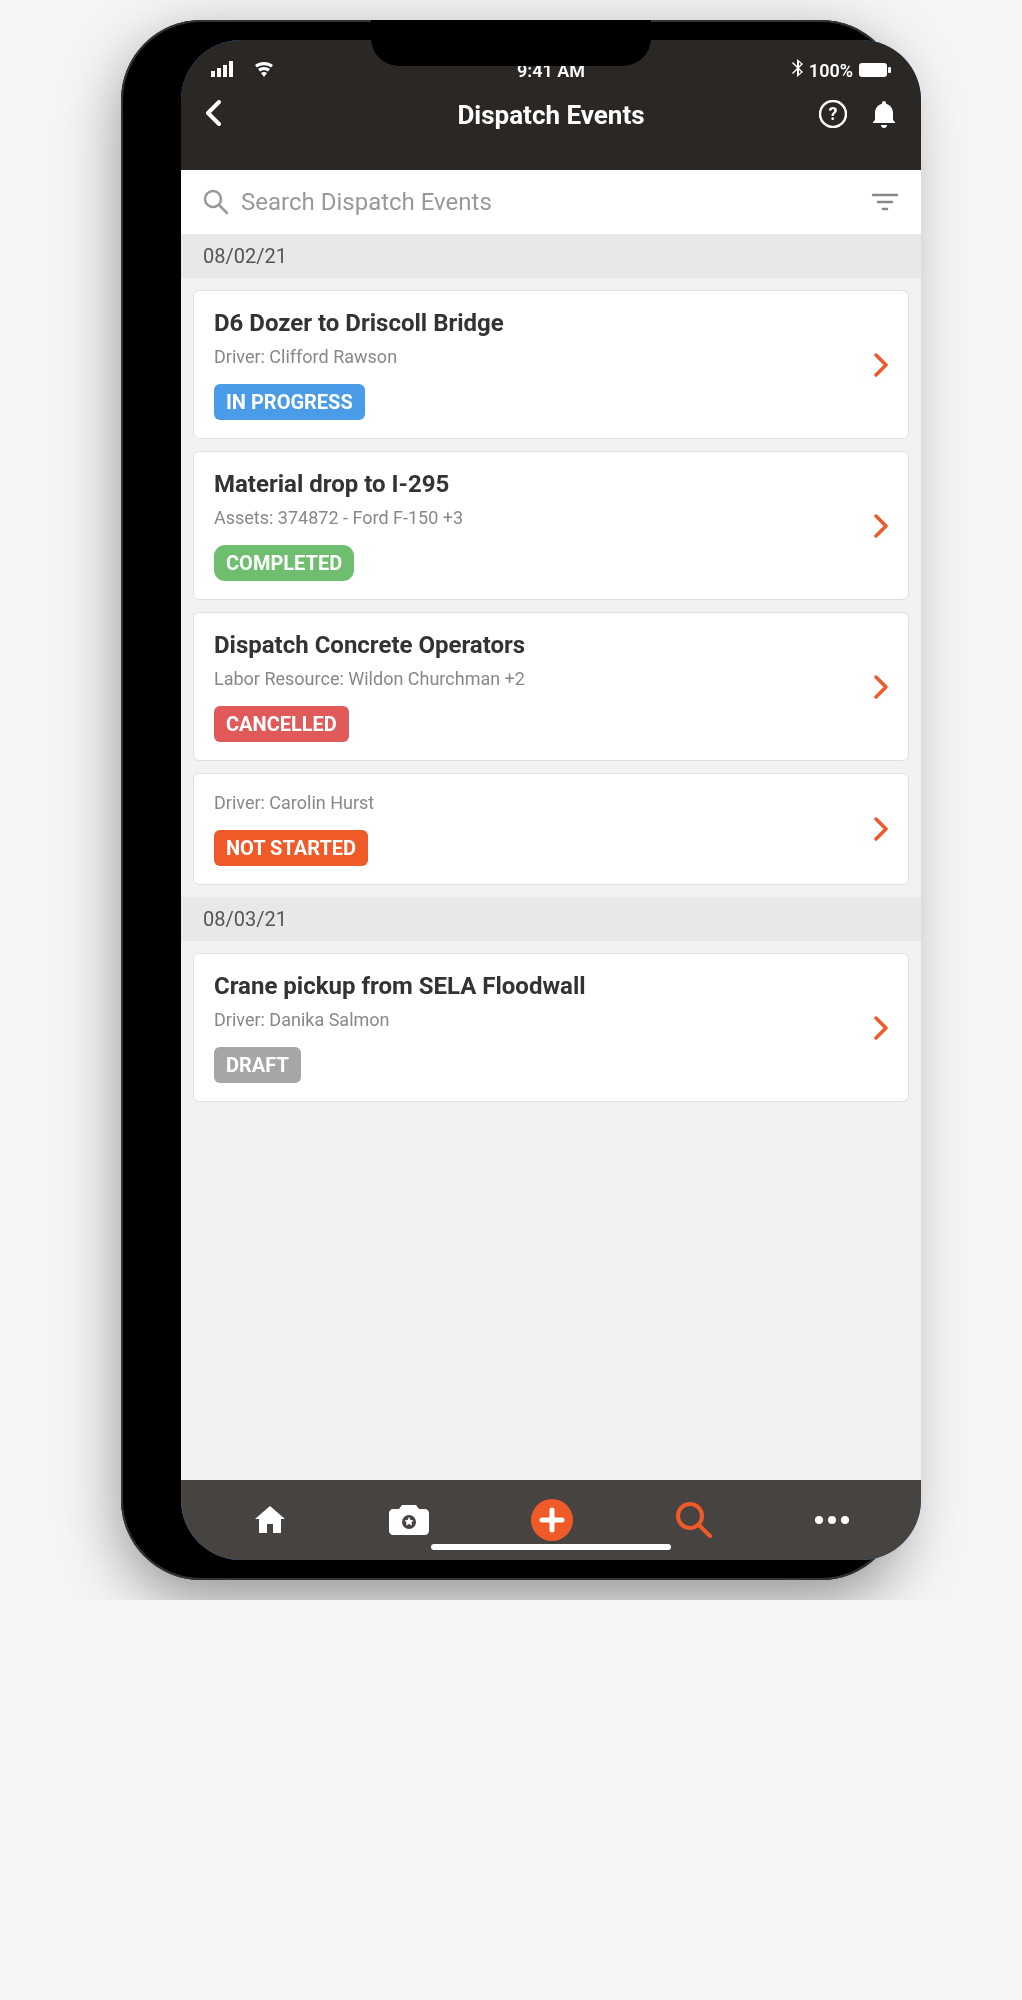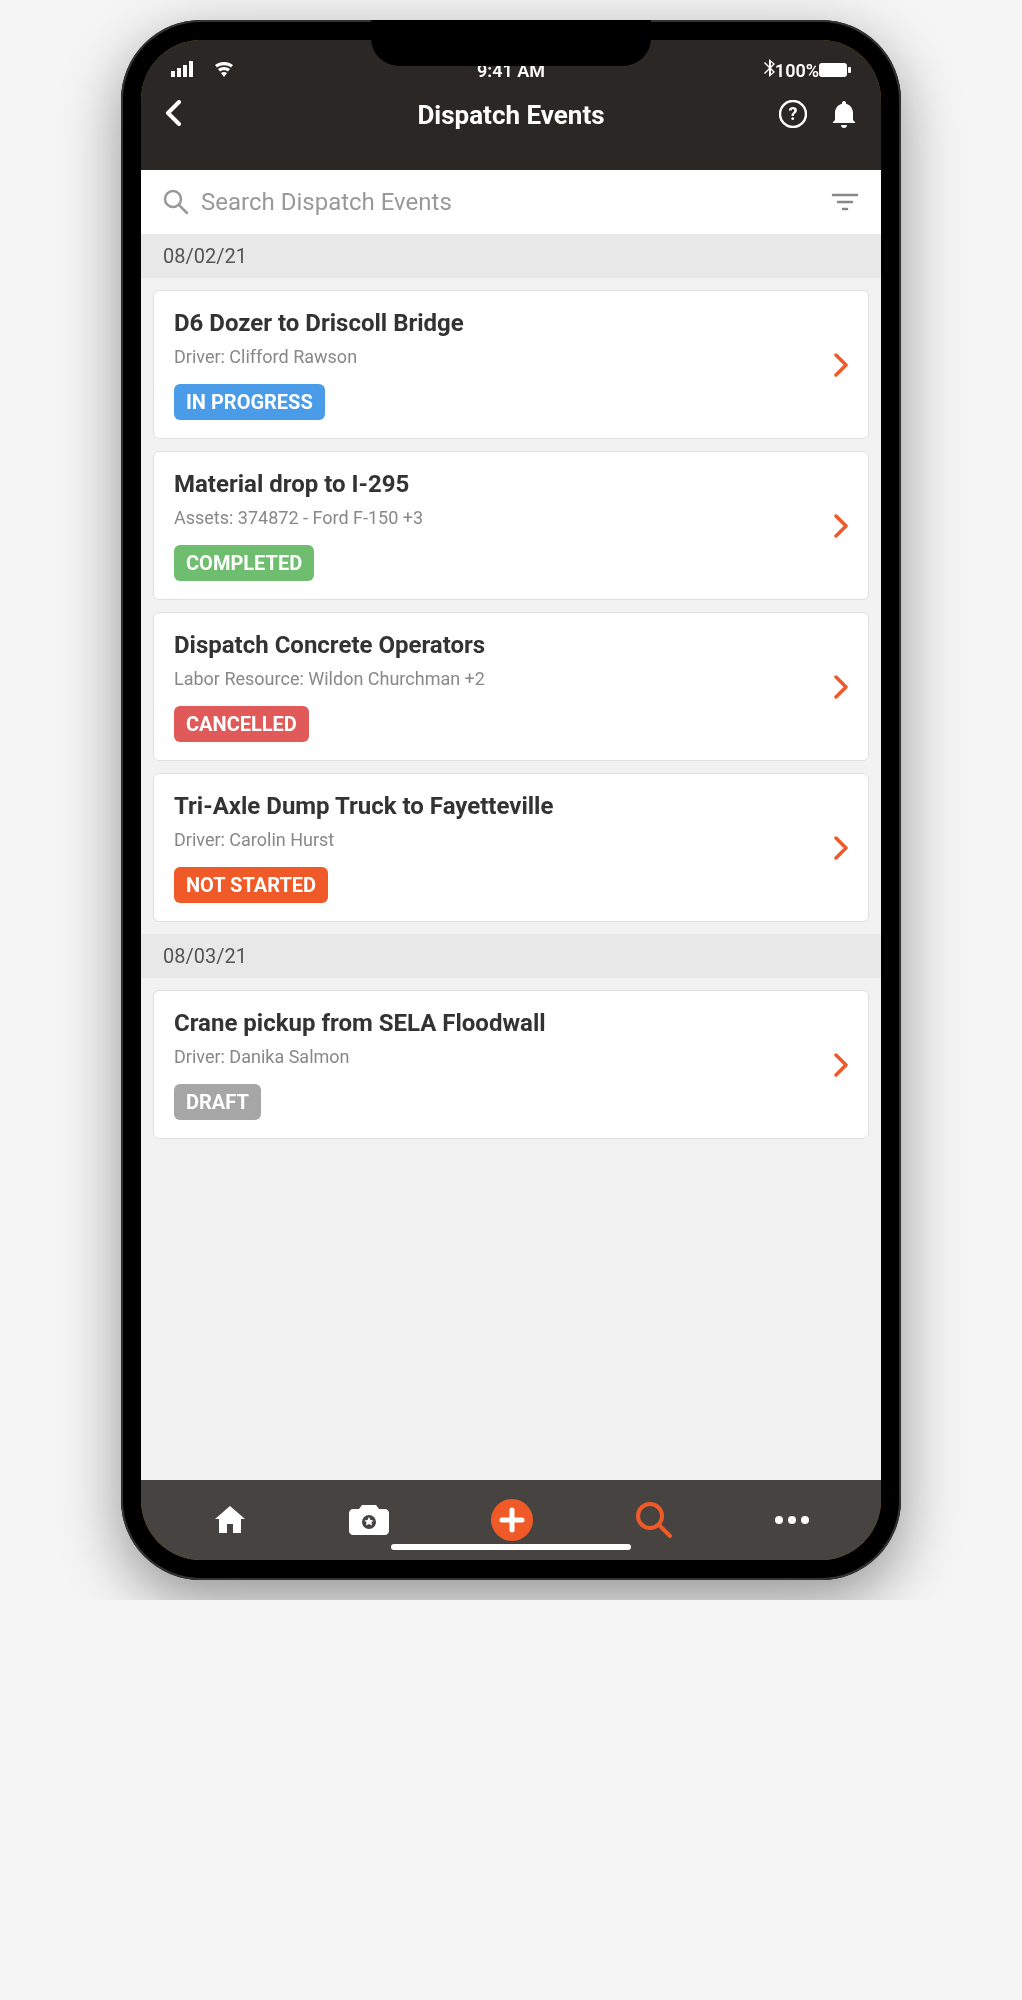--- a/index.html
+++ b/index.html
@@ -1,41 +1,41 @@
 <!DOCTYPE html>
 <html><head>
 <meta charset="utf-8">
 <style>
 * { margin: 0; padding: 0; box-sizing: border-box; font-family: -apple-system, BlinkMacSystemFont, 'Segoe UI', Roboto, Helvetica, Arial, sans-serif; }
 body { background: #f5f5f5; display: flex; justify-content: center; align-items: flex-start; padding: 20px; }
 .phone-frame { width: 780px; height: 1560px; background: #000; border-radius: 80px; padding: 20px; box-shadow: 0 20px 60px rgba(0,0,0,0.4), inset 0 0 0 2px #333; position: relative; }
-.phone-screen { width: 100%; height: 100%; background: #a16207; border-radius: 60px; overflow: hidden; display: flex; flex-direction: column; position: relative; }
+.phone-screen { width: 100%; height: 100%; background: #3b82f6; border-radius: 60px; overflow: hidden; display: flex; flex-direction: column; position: relative; margin-left: 40px; }
 .notch { position: absolute; top: 0; left: 50%; transform: translateX(-50%); width: 280px; height: 46px; background: #000; border-radius: 0 0 28px 28px; z-index: 100; }
 .status-bar { height: 60px; background: #2a2724; display: flex; align-items: center; justify-content: space-between; padding: 0 30px; color: #fff; font-weight: 600; font-size: 18px; }
 .status-left { display: flex; gap: 20px; align-items: center; }
 .status-center { position: absolute; left: 50%; transform: translateX(-50%); }
-.status-right { display: flex; align-items: center; }
+.status-right { display: flex; gap: 6px; align-items: center; }
 .header { height: 70px; background: #2a2724; display: flex; align-items: flex-start; justify-content: space-between; padding: 0 24px; color: #fff; }
 .header-title { font-size: 26px; font-weight: 700; position: absolute; left: 50%; transform: translateX(-50%); }
 .header-right { display: flex; gap: 24px; align-items: center; }
 .search-bar { background: #fff; padding: 18px 22px; display: flex; align-items: center; gap: 12px; }
 .search-icon-wrap { display: flex; align-items: center; }
 .search-input-wrap { flex: 1; }
 .search-placeholder { color: #999; font-size: 24px; }
 .filter-icon-wrap { display: flex; align-items: center; }
 .content { flex: 1; background: #f2f2f2; overflow-y: auto; }
 .date-header { background: #e8e8e8; padding: 10px 22px; color: #555; font-size: 20px; font-weight: 400; }
 .event-list { display: flex; flex-direction: column; gap: 12px; padding: 12px; }
 .event-card { background: #fff; border: 1px solid #e0e0e0; border-radius: 6px; padding: 18px 20px; display: flex; align-items: center; justify-content: space-between; }
 .event-content { flex: 1; display: flex; flex-direction: column; gap: 9px; }
 .event-title { font-size: 24px; font-weight: 700; color: #333; }
 .event-subtitle { font-size: 18px; color: #888; }
 .event-badge { display: inline-block; padding: 6px 12px; border-radius: 6px; color: #fff; font-weight: 700; font-size: 20px; margin-top: 8px; width: fit-content; }
 .badge-inprogress { background: #4a9ce8; }
-.badge-completed { background: #6fbe6f; }
+.badge-completed { background: #6fbe6f; border-radius: 11px; }
 .badge-cancelled { background: #e05a5a; }
 .badge-notstarted { background: #f05a28; }
 .badge-draft { background: #a6a6a6; }
 .chevron { display: flex; align-items: center; }
 .bottom-nav { height: 80px; background: #474340; display: flex; align-items: center; justify-content: space-around; padding: 0 20px; }
 .nav-item { display: flex; align-items: center; justify-content: center; }
 .home-indicator { position: absolute; bottom: 10px; left: 50%; transform: translateX(-50%); width: 240px; height: 6px; background: #fff; border-radius: 3px; z-index: 50; }
 </style>
 </head>
 <body>
@@ -152,21 +152,20 @@
               <div class="event-badge badge-cancelled">CANCELLED</div>
             </div>
             <div class="chevron">
               <svg width="14" height="24" viewBox="0 0 14 24" fill="none" stroke="#f05a28" stroke-width="3.5" stroke-linecap="round" stroke-linejoin="round">
                 <path d="M2 2l10 10L2 22"></path>
               </svg>
             </div>
           </div>
           <div class="event-card">
             <div class="event-content">
-              <div class="event-title">Tri-Axle Dump Truck to Fayetteville</div>
               <div class="event-subtitle">Driver: Carolin Hurst</div>
               <div class="event-badge badge-notstarted">NOT STARTED</div>
             </div>
             <div class="chevron">
               <svg width="14" height="24" viewBox="0 0 14 24" fill="none" stroke="#f05a28" stroke-width="3.5" stroke-linecap="round" stroke-linejoin="round">
                 <path d="M2 2l10 10L2 22"></path>
               </svg>
             </div>
           </div>
         </div>

